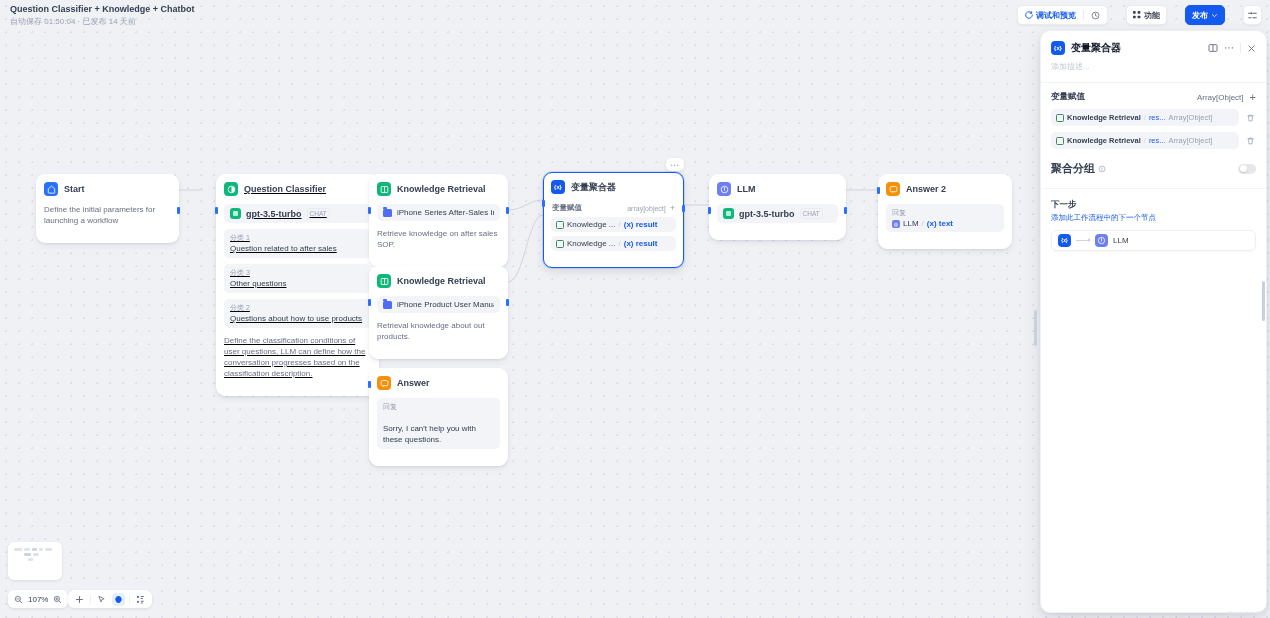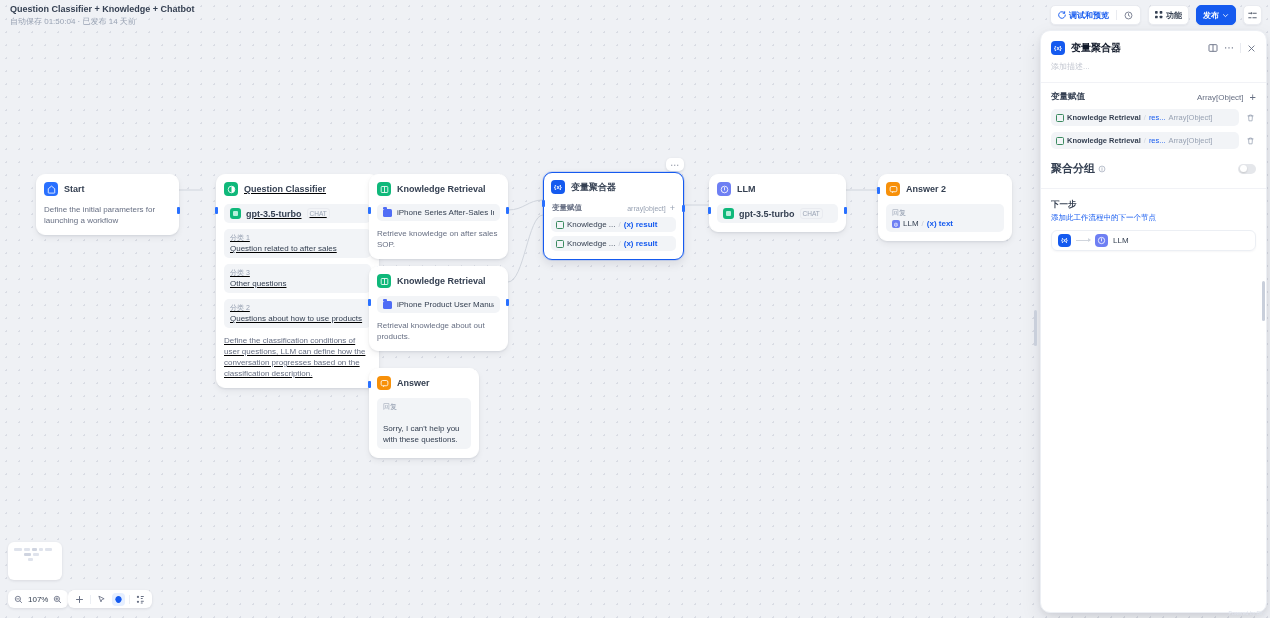--- a/index.html
+++ b/index.html
@@ -21,21 +21,21 @@
   
   .topbar {
     position: absolute; top: 0; left: 0; width: 1270px; height: 30px;
     display: flex; align-items: center; justify-content: space-between;
     padding: 0 8px; z-index: 30;
   }
   .title-wrap { padding-left: 2px; }
   .app-title { font-size: 9px; font-weight: bold; color: #354052; line-height: 12px; }
   .app-sub { font-size: 8px; color: #98a2b3; line-height: 12px; margin-top: 1px; }
 
-  .tb-right { display: flex; align-items: center; gap: 7px; }
+  .tb-right { display: flex; align-items: center; gap: 18px; }
   .tb-btn {
     height: 20px; display: flex; align-items: center; gap: 3px;
     background: #fff; border: 1px solid #e9ebf0; border-radius: 5px;
     padding: 0 6px; font-size: 8px; color: #354052; font-weight: bold;
     box-shadow: 0 1px 2px rgba(16,24,40,.05);
   }
   .tb-btn.icon-only { padding: 0 4px; }
   .tb-btn.primary {
     background: #155aef; border-color: #155aef; color: #fff;
   }
@@ -44,21 +44,21 @@
     box-shadow: 0 1px 2px rgba(16,24,40,.05);}
   .tb-grp .sep { width: 1px; height: 10px; background: #e9ebf0; }
   .tb-grp .gitem { display: flex; align-items: center; gap: 3px; font-size: 8px;
     font-weight: bold; color: #354052; padding: 0 3px; }
 
   
   .node {
     position: absolute; background: #fff; border-radius: 9px;
     border: 1px solid #fff;
     box-shadow: 0 1px 2px rgba(16,24,40,.08), 0 3px 6px rgba(16,24,40,.06);
-    padding: 6px 7px 8px;
+    padding: 6px 7px 16px;
   }
   .node.selected { border: 1.5px solid #155aef; box-shadow: 0 0 0 1px rgba(21,90,239,.15), 0 4px 10px rgba(16,24,40,.10); }
   .node-head { display: flex; align-items: center; gap: 6px; height: 16px; }
   .node-ico {
     width: 14px; height: 14px; border-radius: 4px; flex: none;
     display: flex; align-items: center; justify-content: center;
     color: #fff; font-size: 8px; font-weight: bold;
   }
   .node-title { font-size: 9px; font-weight: bold; color: #354052; }
   .node-desc { font-size: 8px; color: #676f83; line-height: 11px; margin-top: 7px; }
@@ -358,21 +358,21 @@
     </div>
     <div class="kb-chip">
       <div class="kb-ico"></div>
       <div class="kb-name">iPhone Product User Manual</div>
     </div>
     <div class="node-desc">Retrieval knowledge about out products.</div>
     <div class="handle" style="left:-2px; top:32px;"></div>
     <div class="handle" style="right:-2px; top:32px;"></div>
   </div>
 
-  <div class="node" style="left:369px; top:368px; width:110px;">
+  <div class="node" style="left:369px; top:368px; width:139px;">
     <div class="node-head">
       <div class="node-ico" style="background:#f79009">
         <svg width="9" height="9" viewBox="0 0 12 12">
             <rect x="1.5" y="2" width="9" height="7" rx="2" fill="none" stroke="#fff" stroke-width="1.1"></rect>
             <path d="M4 10.3L5.6 9" stroke="#fff" stroke-width="1.1" fill="none"></path>
           </svg>
       </div>
       <div class="node-title">Answer</div>
     </div>
     <div class="ans-box">

